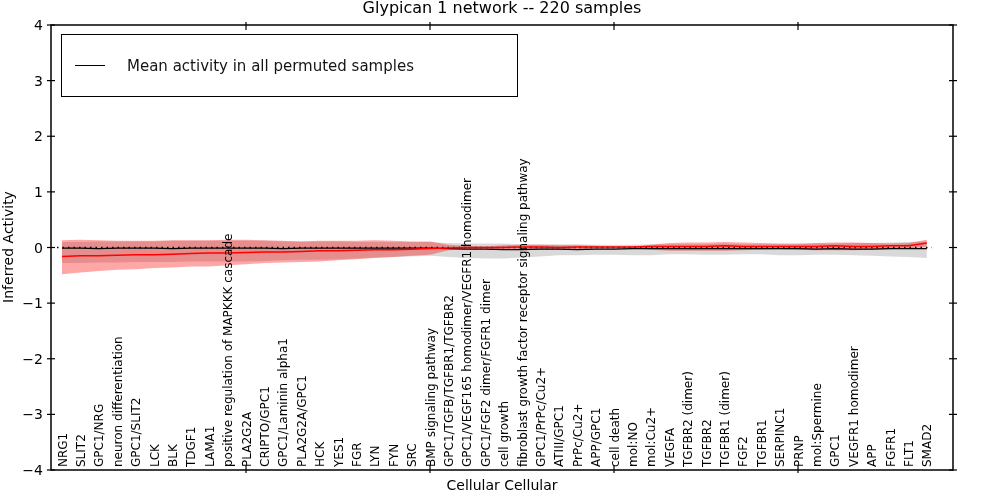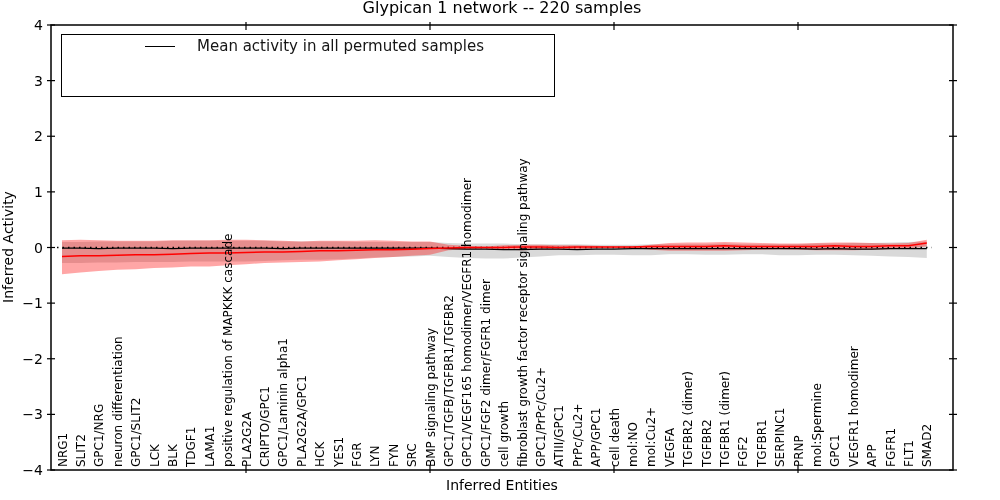--- a/index.html
+++ b/index.html
@@ -14,23 +14,23 @@
   }
   #y-axis-label{
     position:absolute;left:-91px;top:238px;width:200px;height:18px;text-align:center;
     font-size:14px;color:#000;transform:rotate(-90deg);
   }
   #x-axis-label{
     position:absolute;left:51px;top:477px;width:902px;text-align:center;
     font-size:14px;color:#000;
   }
   #legend{
-    position:absolute;left:61px;top:34px;width:494px;height:63px;
+    position:absolute;left:61px;top:34px;width:457px;height:63px;
     border:1.2px solid #000;background:#fff;box-sizing:border-box;
-    display:flex;flex-direction:row;justify-content:center;gap:18px;
+    display:flex;flex-direction:column;justify-content:center;gap:18px;
   }
   .legend-row{display:flex;align-items:center;height:22px;}
   .legend-line{display:inline-block;width:30px;height:0;border-top:1.6px solid #000;margin-left:13px;margin-right:22px;}
   .legend-label{font-size:15px;color:#151515;white-space:nowrap;}
 </style>
 </head>
 <body>
 
 <div id="figure">
   <svg id="plot-svg" width="1000" height="500">
@@ -119,20 +119,20 @@
       <line x1="430" x2="430" y1="22" y2="30" stroke="#000" stroke-width="1.2"></line>
       <line x1="430" x2="430" y1="465" y2="473" stroke="#000" stroke-width="1.2"></line>
       <line x1="614" x2="614" y1="22" y2="30" stroke="#000" stroke-width="1.2"></line>
       <line x1="614" x2="614" y1="465" y2="473" stroke="#000" stroke-width="1.2"></line>
       <line x1="798" x2="798" y1="22" y2="30" stroke="#000" stroke-width="1.2"></line>
       <line x1="798" x2="798" y1="465" y2="473" stroke="#000" stroke-width="1.2"></line>
       <rect x="51" y="25" width="902" height="445" fill="none" stroke="#000" stroke-width="1.5"></rect>
     </svg>
   <div id="chart-title">Glypican 1 network -- 220 samples</div>
   <div id="y-axis-label">Inferred Activity</div>
-  <div id="x-axis-label">Inferred Entities</div>
+  <div id="x-axis-label">Cellular Cellular</div>
   <div id="legend">
     <div class="legend-row">
       <span class="legend-line" id="legend-line-0" style="border-top-color: rgb(0, 0, 0);"></span>
       <span class="legend-label">Mean activity in all permuted samples</span>
     </div>
   </div>
 </div>
 
 </body></html>

